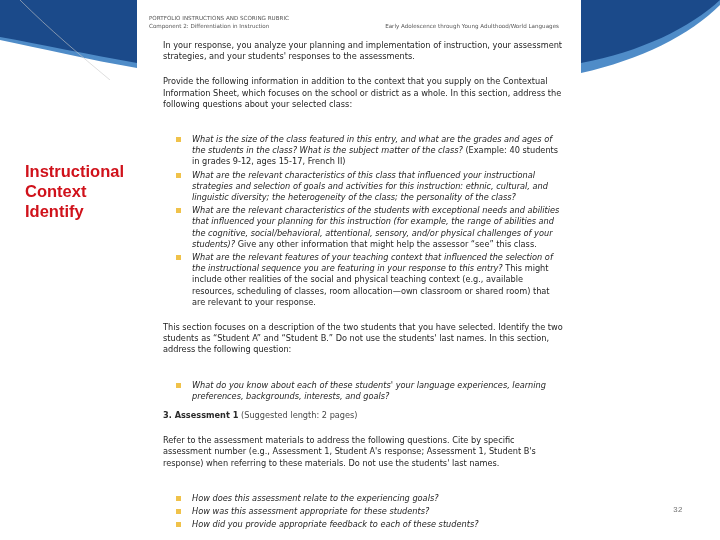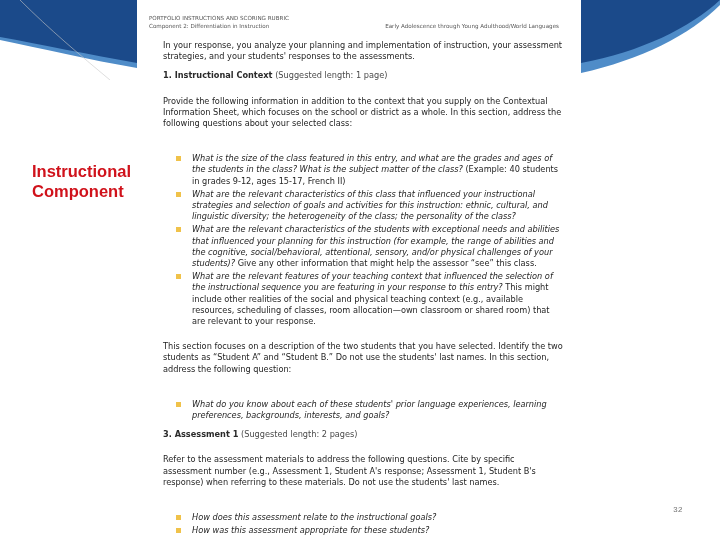--- a/index.html
+++ b/index.html
@@ -3,21 +3,21 @@
 <meta charset="utf-8">
 <style>
   html, body { margin:0; padding:0; }
   body {
     width:720px; height:540px; overflow:hidden; position:relative;
     background:#ffffff;
     font-family:"DejaVu Sans", sans-serif;
   }
   .swoosh { position:absolute; top:0; left:0; width:720px; height:80px; }
   .side-label {
-    position:absolute; left:32px; top:161px;
+    position:absolute; left:25px; top:161px;
     color:#d0121b; font-family:"Liberation Sans", sans-serif;
     font-weight:bold; font-size:16.5px; line-height:20px;
   }
   .page {
     position:absolute; left:137px; top:0; width:444px; height:430px;
     background:#ffffff; box-sizing:border-box;
     padding:14px 10px 0 12px;
     color:#1e1e1e;
   }
   .hdr { font-size:5.6px; color:#555; line-height:8px; }
@@ -48,60 +48,57 @@
 <svg class="swoosh" viewBox="0 0 720 80" preserveAspectRatio="none">
   <path d="M0,0 L137,0 L137,68 C90,60 40,48 0,40 Z" fill="#4f8cc8"></path>
   <path d="M0,0 L137,0 L137,63 C90,55 40,44 0,37 Z" fill="#1b4a8a"></path>
   <path d="M581,0 L720,0 L720,5 C690,35 640,60 581,73 Z" fill="#4f8cc8"></path>
   <path d="M581,0 L720,0 L720,0 C690,28 640,52 581,63 Z" fill="#1b4a8a"></path>
   <path d="M20,0 C50,30 80,55 110,80" stroke="#c8c8c8" stroke-width="0.6" fill="none"></path>
 </svg>
 
 <div class="side-label">
   <div>Instructional</div>
-  <div>Component</div>
+  <div>Context</div>
+  <div>Identify</div>
 </div>
 
 <div class="page">
   <div class="hdr">
     <div>PORTFOLIO INSTRUCTIONS AND SCORING RUBRIC</div>
     <div class="hdr-row">
       <span>Component 2: Differentiation in Instruction</span>
       <span class="right">Early Adolescence through Young Adulthood/World Languages</span>
     </div>
   </div>
 
   <div class="content">
     <p class="intro">In your response, you analyze your planning and implementation of instruction, your assessment strategies, and your students' responses to the assessments.</p>
 
-    <div class="sec-title">
-      <b>1. Instructional Context</b>
-      <span class="note">(Suggested length: 1 page)</span>
-    </div>
     <p class="para">Provide the following information in addition to the context that you supply on the Contextual Information Sheet, which focuses on the school or district as a whole. In this section, address the following questions about your selected class:</p>
     <ul>
       <li><span class="bullet"></span><i>What is the size of the class featured in this entry, and what are the grades and ages of the students in the class? What is the subject matter of the class?</i><span> (Example: 40 students in grades 9-12, ages 15-17, French II)</span></li>
       <li><span class="bullet"></span><i>What are the relevant characteristics of this class that influenced your instructional strategies and selection of goals and activities for this instruction: ethnic, cultural, and linguistic diversity; the heterogeneity of the class; the personality of the class?</i><span></span></li>
       <li><span class="bullet"></span><i>What are the relevant characteristics of the students with exceptional needs and abilities that influenced your planning for this instruction (for example, the range of abilities and the cognitive, social/behavioral, attentional, sensory, and/or physical challenges of your students)?</i><span> Give any other information that might help the assessor “see” this class.</span></li>
       <li><span class="bullet"></span><i>What are the relevant features of your teaching context that influenced the selection of the instructional sequence you are featuring in your response to this entry?</i><span> This might include other realities of the social and physical teaching context (e.g., available resources, scheduling of classes, room allocation—own classroom or shared room) that are relevant to your response.</span></li>
     </ul>
 
     <p class="para">This section focuses on a description of the two students that you have selected. Identify the two students as “Student A” and “Student B.” Do not use the students' last names. In this section, address the following question:</p>
     <ul>
-      <li><span class="bullet"></span><i>What do you know about each of these students' prior language experiences, learning preferences, backgrounds, interests, and goals?</i></li>
+      <li><span class="bullet"></span><i>What do you know about each of these students' your language experiences, learning preferences, backgrounds, interests, and goals?</i></li>
     </ul>
 
     <div class="sec-title">
       <b>3. Assessment 1</b>
       <span class="note">(Suggested length: 2 pages)</span>
     </div>
     <p class="para">Refer to the assessment materials to address the following questions. Cite by specific assessment number (e.g., Assessment 1, Student A's response; Assessment 1, Student B's response) when referring to these materials. Do not use the students' last names.</p>
     <ul>
       <li><span class="bullet"></span></li>
-      <li><span class="bullet"></span><i>How does this assessment relate to the instructional goals?</i></li>
+      <li><span class="bullet"></span><i>How does this assessment relate to the experiencing goals?</i></li>
       <li><span class="bullet"></span><i>How was this assessment appropriate for these students?</i></li>
       <li><span class="bullet"></span></li>
       <li><span class="bullet"></span><i>How did you provide appropriate feedback to each of these students?</i></li>
     </ul>
   </div>
 </div>
 
 <div class="page-num">32</div>
 
 </body></html>

